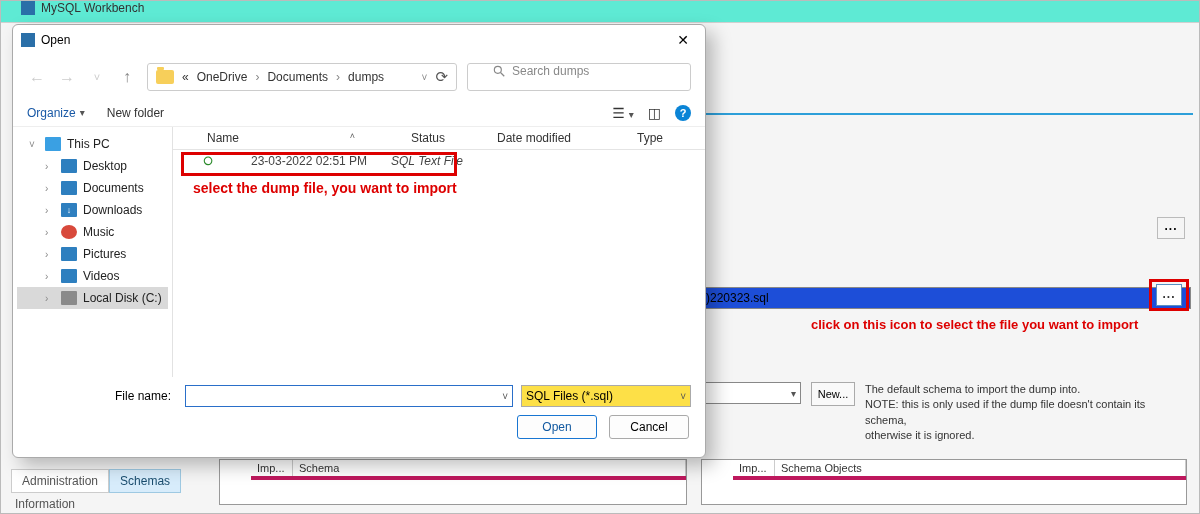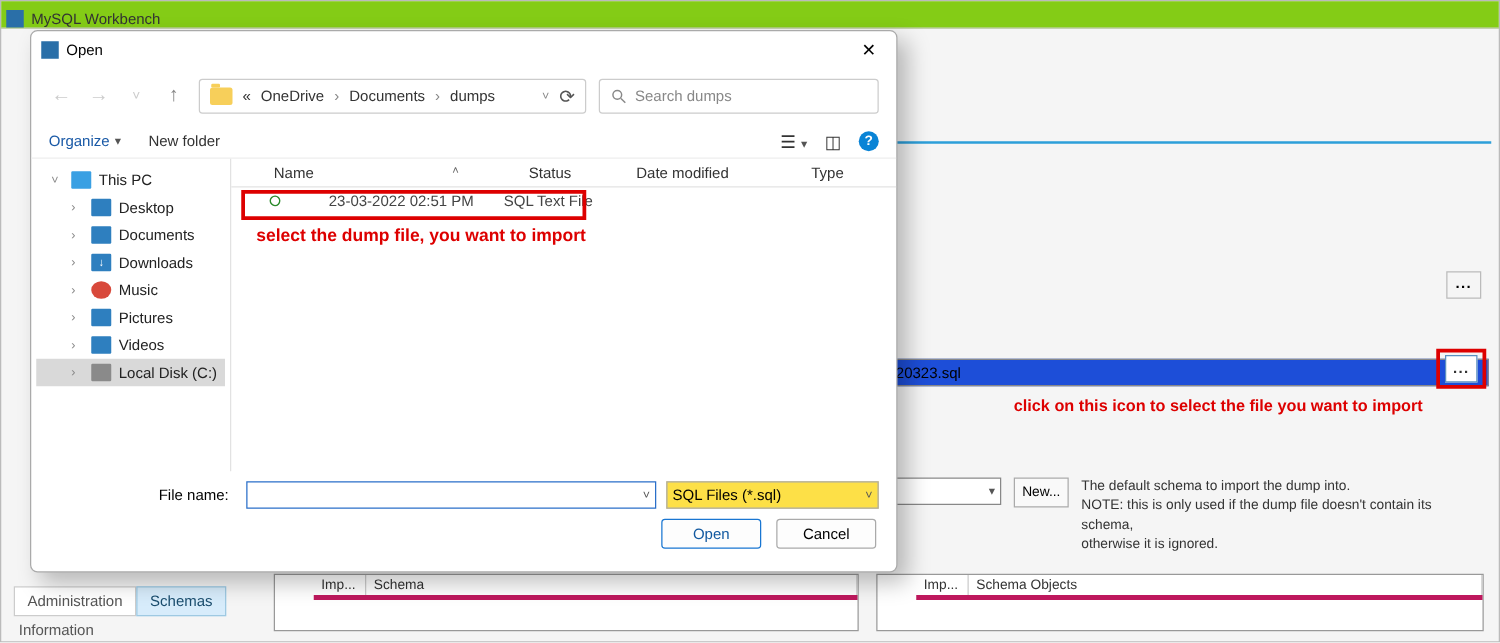--- a/index.html
+++ b/index.html
@@ -1,20 +1,20 @@
 <!DOCTYPE html>
 <html><head>
   <meta charset="utf-8">
   <style>
     * { box-sizing: border-box; margin: 0; padding: 0; }
     body { font-family: "Segoe UI", Tahoma, sans-serif; font-size: 12px; background: #fff; width: 1200px; height: 514px; position: relative; overflow: hidden; }
 
     
     .workbench { position: absolute; top: 0; left: 0; width: 1200px; height: 514px; background: #f5f5f5; border: 1px solid #bbb; }
-    .wb-titlebar { height: 22px; background: #84cc16; border-bottom: 1px solid #d0d0d0; display: flex; align-items: flex-end; padding-left: 4px; gap: 6px; }
+    .wb-titlebar { height: 22px; background: #5eead4; border-bottom: 1px solid #d0d0d0; display: flex; align-items: flex-start; padding-left: 20px; gap: 6px; }
     .wb-titlebar .app-icon { width: 14px; height: 14px; background: #2a6fa8; display: inline-block; }
     .wb-title { font-size: 12px; color: #333; }
 
     
     .nav-tabs { position: absolute; left: 10px; bottom: 4px; display: flex; gap: 0; font-size: 12px; }
     .nav-tab { padding: 4px 10px; border: 1px solid #ccc; background: #fff; color: #555; }
     .nav-tab.active { background: #d7ecfb; border-color: #9ec9e2; color: #1a4d6e; }
     .thin-blue-line { position: absolute; left: 700px; top: 112px; width: 492px; height: 2px; background: #2d9fd9; }
     .ellipsis-btn-top { position: absolute; top: 216px; right: 14px; width: 28px; height: 22px; border: 1px solid #bbb; background: #f5f5f5; text-align: center; line-height: 17px; font-weight: bold; letter-spacing: 1px; }
 
@@ -31,36 +31,36 @@
     .schema-note { font-size: 11px; color: #333; line-height: 1.4; max-width: 310px; }
 
     .grid-header-row { position: absolute; top: 458px; left: 218px; width: 970px; display: flex; gap: 14px; }
     .grid-panel { border: 1px solid #999; background: #fff; height: 46px; }
     .grid-panel.left { width: 468px; }
     .grid-panel.right { width: 486px; }
     .grid-header { display: flex; border-bottom: 4px solid #be185d; margin-left: 31px; }
     .gh-cell { padding: 2px 6px; border-right: 1px solid #ccc; font-size: 11px; color: #333; }
 
     
-    .dialog { position: absolute; top: 24px; left: 24px; width: 694px; height: 434px; background: #fff; border: 1px solid #aaa; box-shadow: 8px 8px 18px rgba(0,0,0,.25); border-radius: 6px; overflow: hidden; }
+    .dialog { position: absolute; top: 24px; left: 12px; width: 694px; height: 434px; background: #fff; border: 1px solid #aaa; box-shadow: 8px 8px 18px rgba(0,0,0,.25); border-radius: 6px; overflow: hidden; }
     .dlg-titlebar { height: 30px; display: flex; align-items: center; padding: 0 8px; justify-content: space-between; }
     .dlg-titlebar-left { display:flex; align-items:center; gap:6px; }
     .dlg-close { width: 28px; height: 24px; display:flex; align-items:center; justify-content:center; font-size: 14px; }
 
     .dlg-nav { height: 44px; display: flex; align-items: center; gap: 10px; padding: 0 14px; }
     .nav-arrow { width: 20px; text-align:center; color:#888; font-size: 16px; }
     .nav-arrow.disabled { color: #ccc; }
     .breadcrumb-box { flex: 0 0 310px; height: 28px; border: 1px solid #ccc; border-radius: 3px; display: flex; align-items: center; gap: 8px; padding: 0 8px; }
     .folder-icon { width: 18px; height: 14px; background: #f7cf5a; border-radius: 2px; display:inline-block; position:relative; }
     .folder-icon::before{content:'';position:absolute;top:-3px;left:1px;width:7px;height:3px;background:#f7cf5a;border-radius:1px;}
     .crumb { color: #333; }
     .crumb-sep { color: #888; }
     .crumb-chevron { color: #888; font-size: 10px; }
     .refresh-ico { color: #555; font-size: 15px; }
-    .search-box { flex: 1; height: 28px; border: 1px solid #ccc; border-radius: 3px; display:flex; align-items:center; padding: 0 8px; gap:6px; color:#888; }
+    .search-box { flex: 1; height: 28px; border: 1px solid #ccc; border-radius: 3px; display:flex; padding: 0 24px; gap:6px; color:#888; }
     .search-box svg { width:14px; height:14px; }
 
     .dlg-toolbar { height: 28px; display:flex; align-items:center; justify-content: space-between; padding: 0 14px; border-bottom: 1px solid #eee; }
     .dlg-toolbar-left { display:flex; gap: 22px; align-items:center; }
     .organize { color: #1959a6; display:flex; align-items:center; gap:4px; }
     .newfolder { color: #333; }
     .dlg-toolbar-right { display:flex; gap: 14px; align-items:center; }
     .view-ico { font-size: 14px; color:#333; }
     .help-ico { width:16px;height:16px;border-radius:50%;background:#0a84d6;color:#fff;font-size:11px;font-weight:bold;display:flex;align-items:center;justify-content:center; }
 
@@ -88,21 +88,21 @@
     .flh.status { flex: 0 0 70px; }
     .flh.date { flex: 0 0 140px; margin-left: 16px; }
     .flh.type { flex: 1; }
 
     .fl-row { display:flex; align-items:center; padding: 4px 0; }
     .fl-row .cell { padding: 0 8px; }
     .fl-name { flex:0 0 230px; display:flex; align-items:center; gap:8px; padding-left: 18px;}
     .file-ico { width:16px;height:18px;background:#ddd;border:1px solid #bbb;border-radius:1px; }
     .fl-status { flex:0 0 70px; color:#2a8a2a; font-size:12px; text-align:center; }
     .fl-date { flex:0 0 140px; color:#444; }
-    .fl-type { flex:1; color:#444; }
+    .fl-type { flex:1; color:#444;font-style:italic; }
 
     .red-box { position:absolute; border: 3px solid #d00; }
     .red-file-row { top: 25px; left: 8px; width: 276px; height: 24px; }
     .annotation-r1 { top: 53px; left: 20px; position:absolute; color:#d00; font-weight:bold; font-size: 14px;}
 
     .dlg-bottom { padding: 8px 14px 12px; }
     .filename-row { display:flex; align-items:center; gap: 8px; margin-bottom: 8px; }
     .filename-label { width: 150px; text-align: right; padding-right: 6px; }
     .filetype-select { width: 170px; height: 22px; border: 1px solid #aaa; padding: 0 4px; background:#fde047; display:flex; align-items:center; justify-content:space-between; }
     .filetype-select .dd { color:#555; font-size:10px; }

